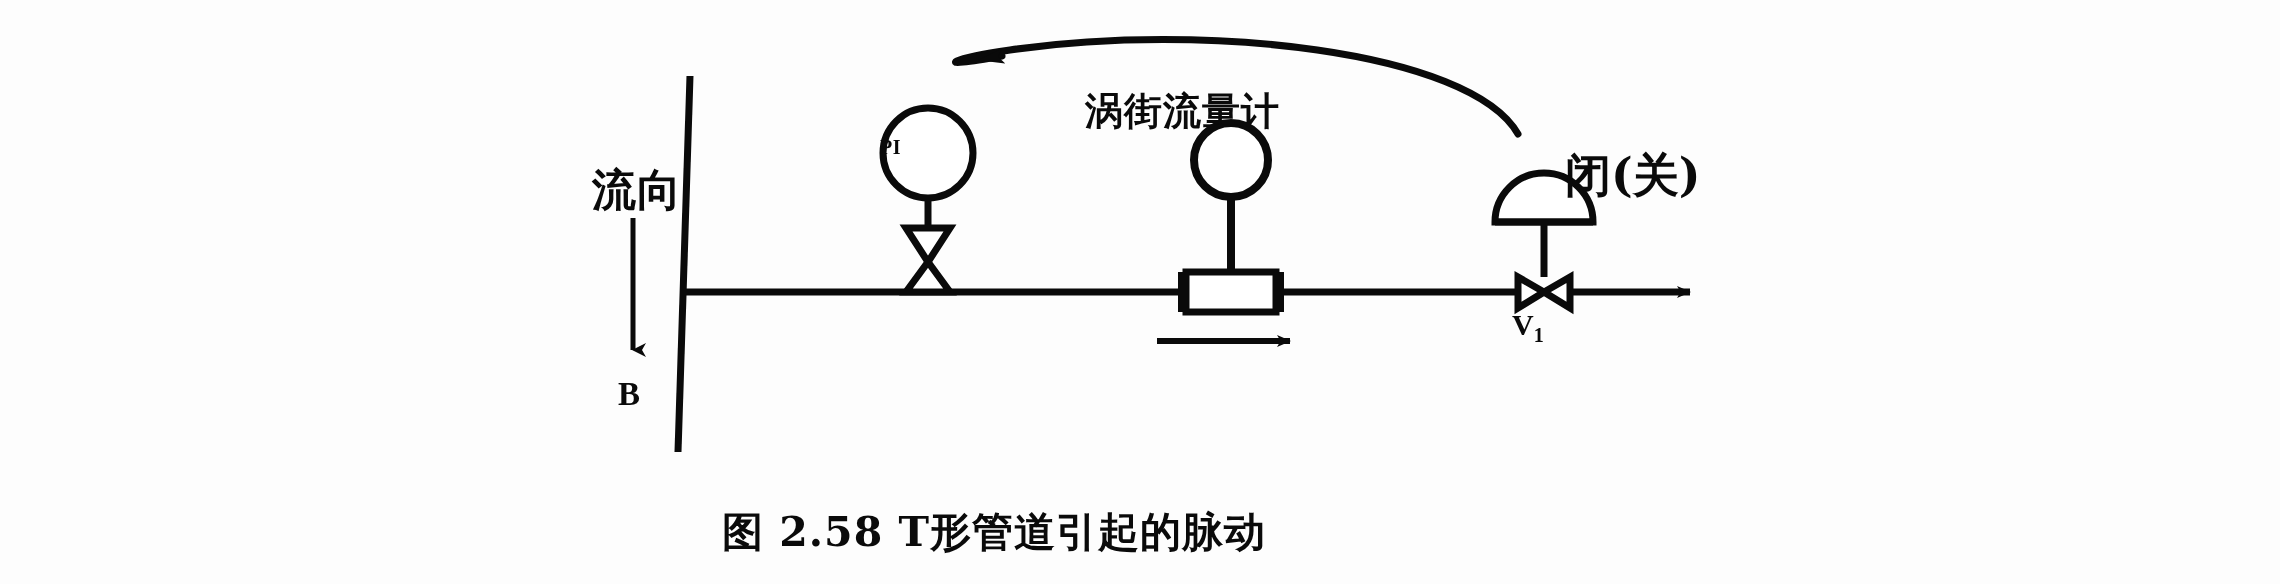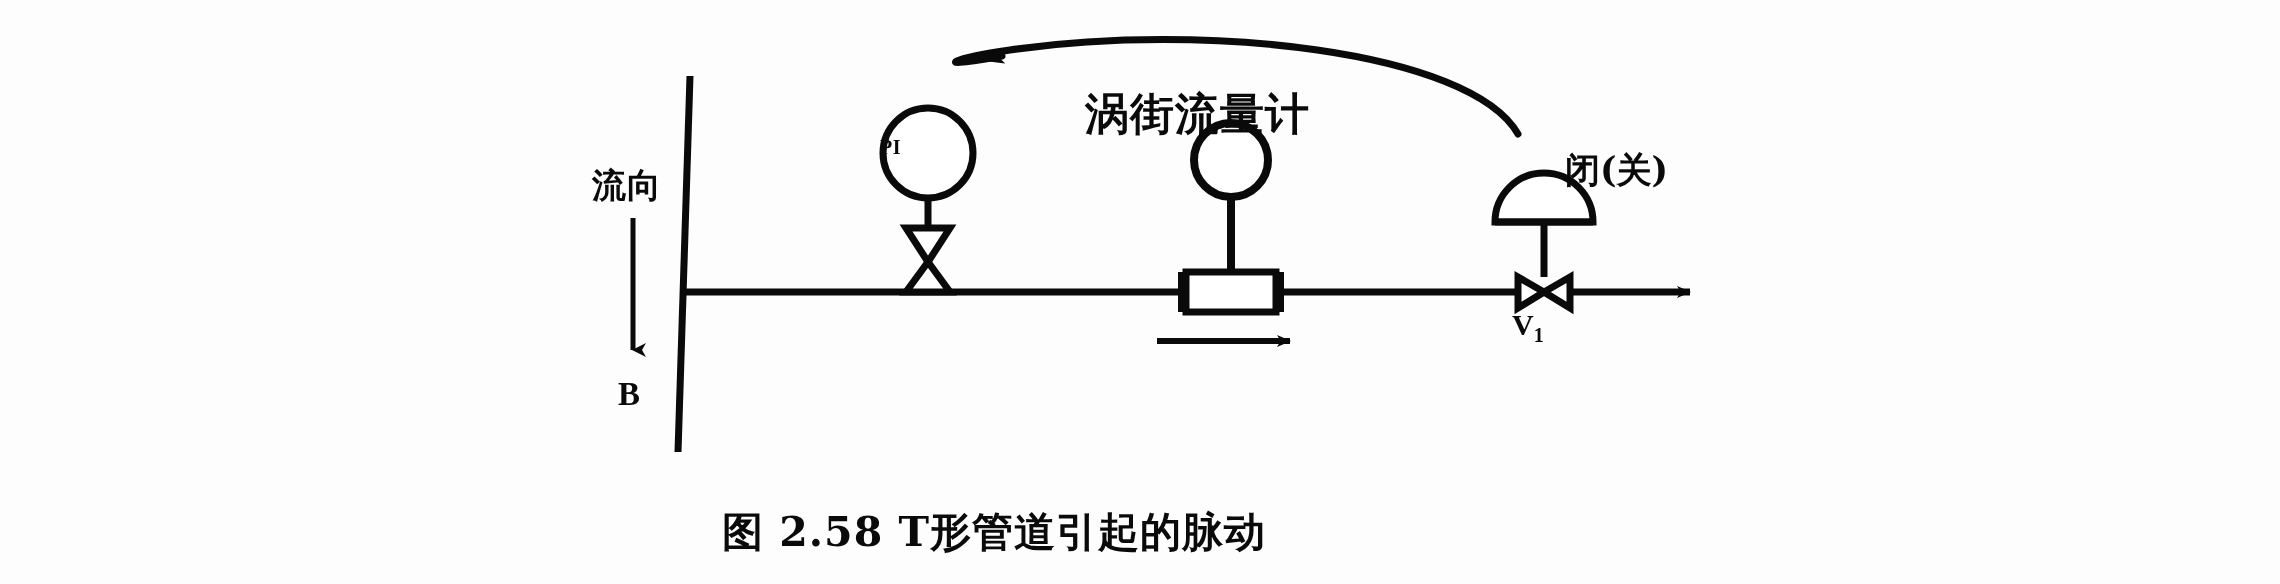--- a/index.html
+++ b/index.html
@@ -33,48 +33,48 @@
     white-space: nowrap;
     line-height: 1;
   }
   .lbl-cn {
     font-family: "DejaVu Serif", "Liberation Serif", serif;
     font-weight: 600;
   }
   .lbl-flowdir {
     left: 592px;
     top: 168px;
-    font-size: 34px;
+    font-size: 44px;
     letter-spacing: 1px;
   }
   .lbl-b {
     left: 618px;
     top: 378px;
     font-size: 33px;
     font-family: "Liberation Serif", serif;
     font-weight: bold;
   }
   .lbl-pi {
     left: 880px;
     top: 137px;
     font-size: 20px;
     font-family: "Liberation Serif", serif;
     font-weight: bold;
     letter-spacing: 0.5px;
   }
   .lbl-vortex {
     left: 1085px;
     top: 92px;
-    font-size: 44px;
+    font-size: 38px;
     letter-spacing: 1px;
   }
   .lbl-closed {
     left: 1565px;
     top: 152px;
-    font-size: 35px;
+    font-size: 46px;
     letter-spacing: 0px;
   }
   .lbl-v1 {
     left: 1512px;
     top: 310px;
     font-size: 30px;
     font-family: "Liberation Serif", serif;
     font-weight: bold;
   }
   .lbl-v1 sub {

